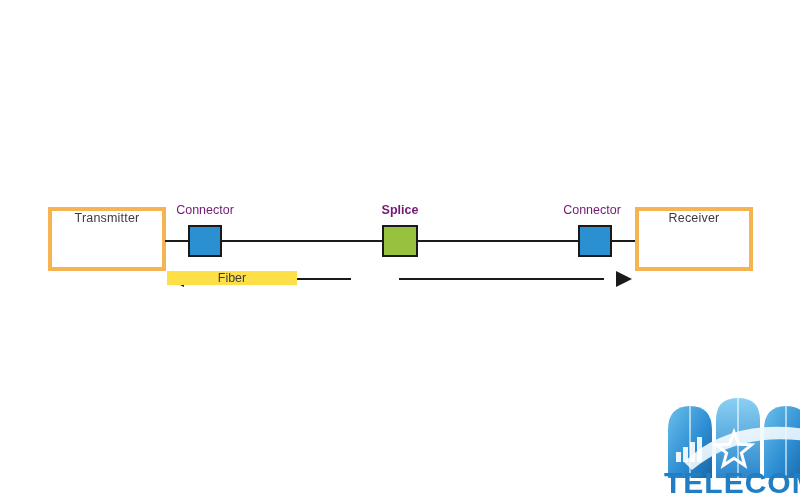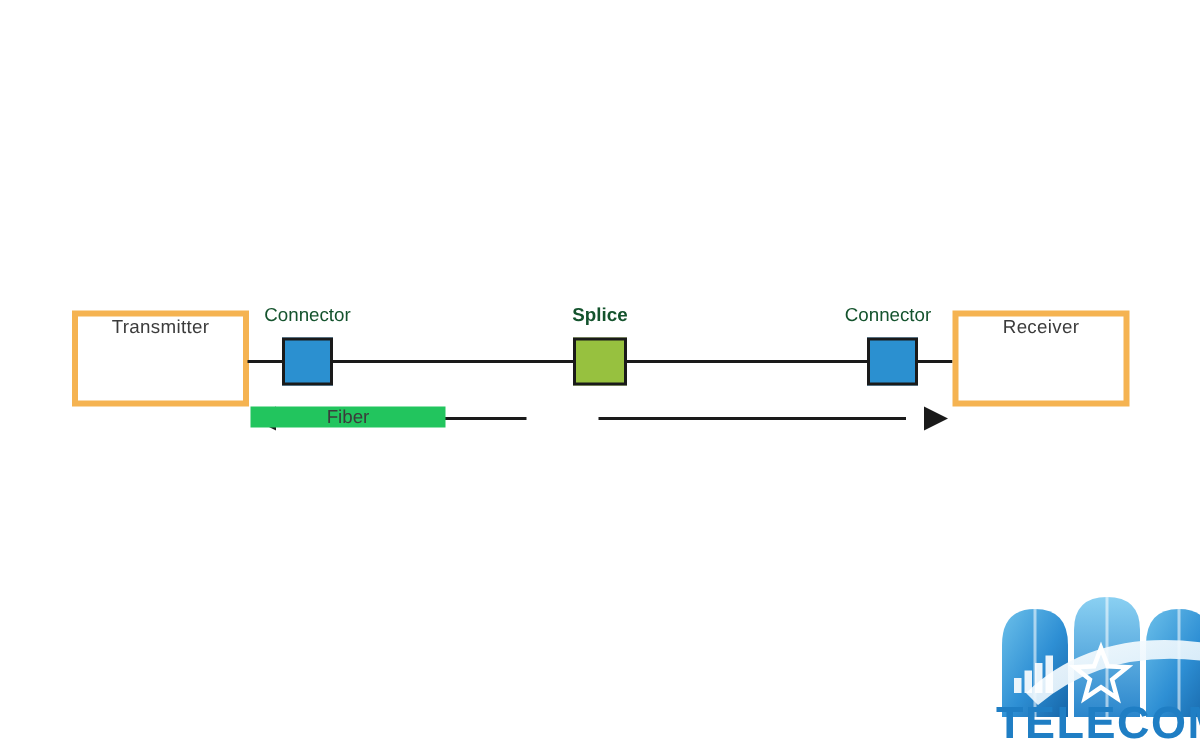--- a/index.html
+++ b/index.html
@@ -59,21 +59,21 @@
     height: 32px;
   }
   #sq-connector-left  { left: 188px; background: #2b90d0; }
   #sq-splice          { left: 382px; background: #97c13f; width: 36px; }
   #sq-connector-right { left: 578px; background: #2b90d0; }
 
   
   .component-caption {
     position: absolute;
     font-size: 12.5px;
-    color: #14532d;
+    color: #701a75;
     white-space: nowrap;
     top: 203px;
     text-align: center;
   }
   #cap-connector-left  { left: 145px; width: 120px; }
   #cap-splice          { left: 340px; width: 120px; font-weight: bold; }
   #cap-connector-right { left: 532px; width: 120px; }
 
   
   #fiber-span {
@@ -102,21 +102,21 @@
   #span-arrow-left  { left: 0px;   border-right: 16px solid #1a1a1a; }
   #span-arrow-right { right: 0px;  border-left: 16px solid #1a1a1a; }
   #fiber-caption {
     position: absolute;
     left: 167px;
     width: 130px;
     top: 271px;
     text-align: center;
     font-size: 12.5px;
     color: #3b3b3b;
-    background: #22c55e;
+    background: #fde047;
     white-space: nowrap;
   }
 
   
   #brand-logo {
     position: absolute;
     left: 662px;
     top: 396px;
     width: 152px;
     height: 104px;

